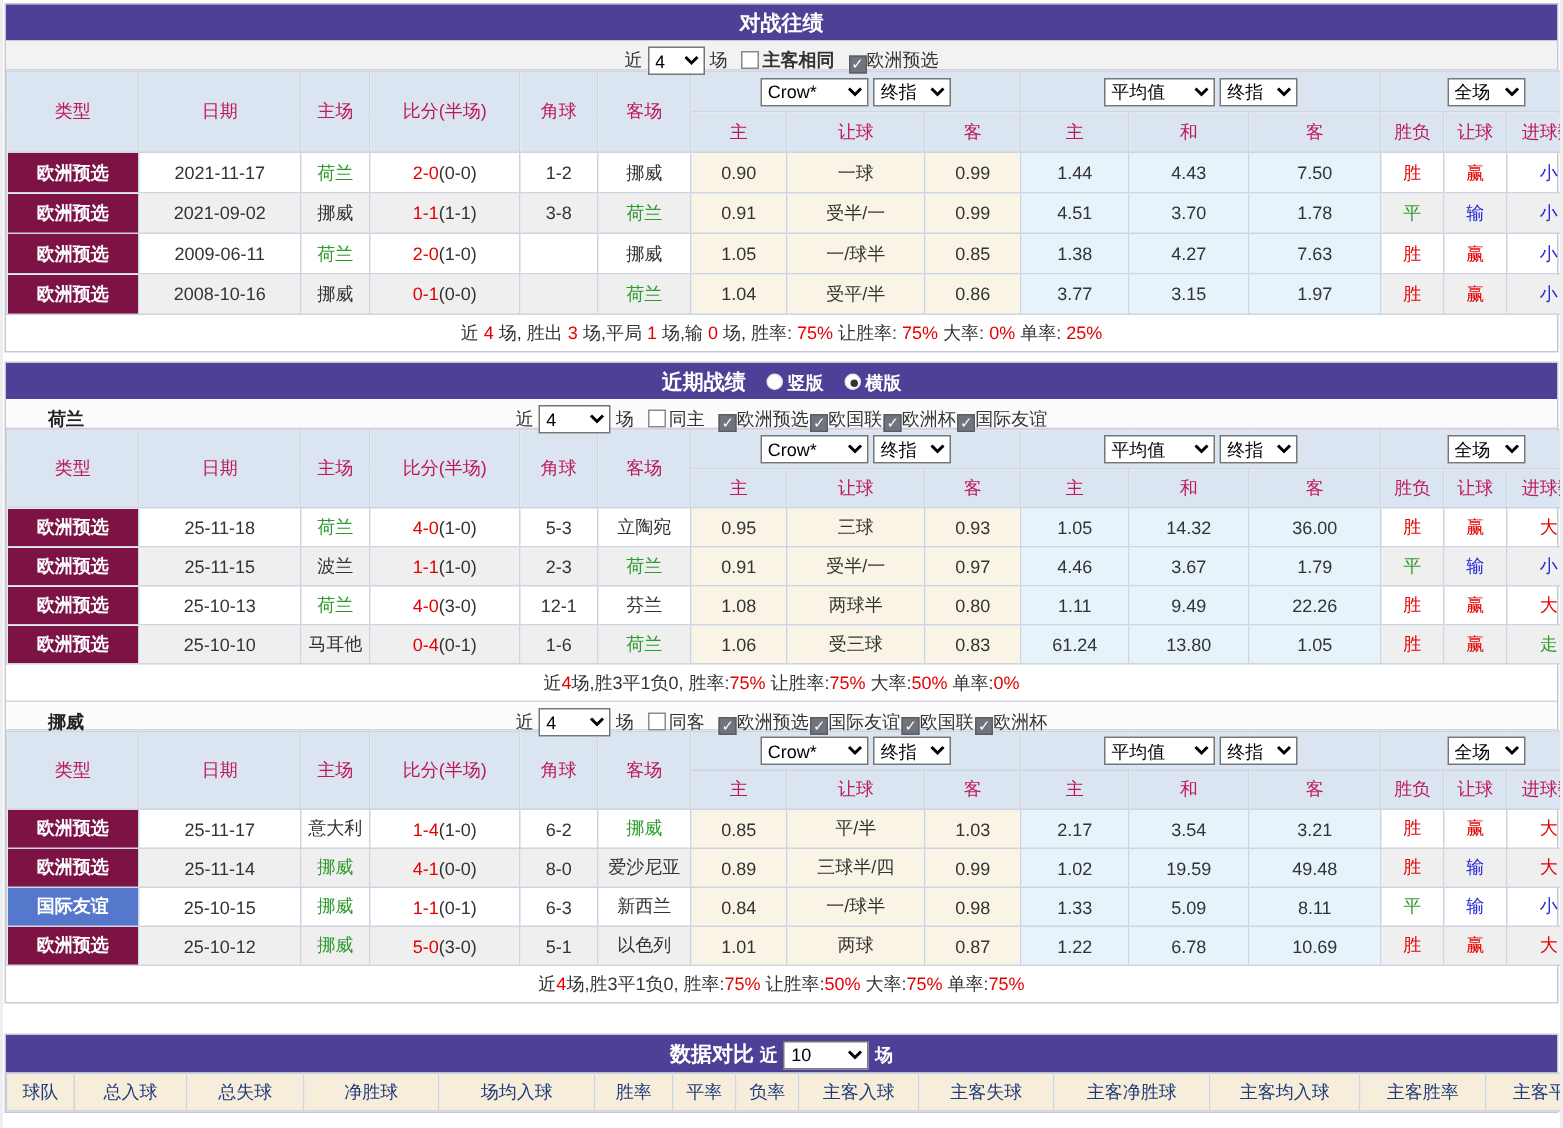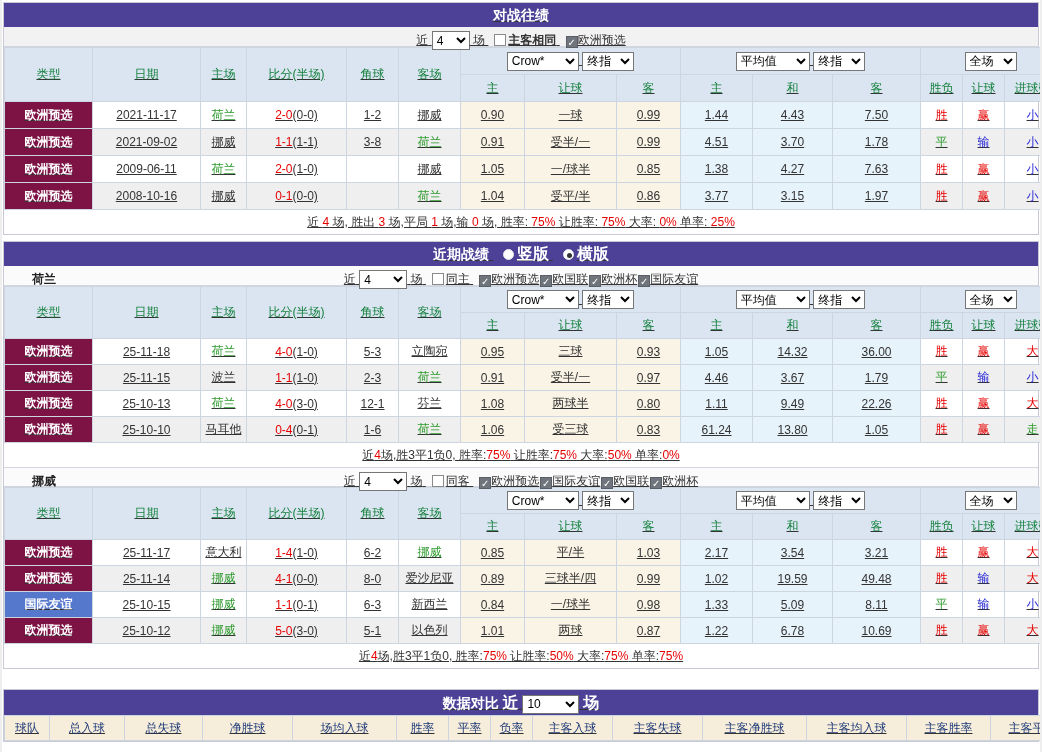--- a/index.html
+++ b/index.html
@@ -3,26 +3,26 @@
 <meta charset="utf-8">
 <style>
   * { margin:0; padding:0; box-sizing:border-box; }
   html,body { background:#fff; }
   body {
     width:1042px; height:752px; overflow:hidden;
     font-family:"Liberation Sans","DejaVu Sans",sans-serif;
     font-size:12px; color:#333;
     border-left:2px solid #eee; border-right:2px solid #eee;
   }
-  .section { margin:0 1px 6px 1px; border:1px solid #c9c9d6; background:#fff;text-decoration:underline; }
+  .section { margin:0 1px 6px 1px; border:1px solid #c9c9d6; background:#fff; }
   .bar {
     background:#4c4197; color:#fff; height:24px; line-height:24px;
     text-align:center; font-weight:bold; font-size:14px;
   }
-  .bar .small { font-weight:bold; font-size:16px; }
+  .bar .small { font-weight:bold; font-size:12px; }
   .ftr {
     height:20px; line-height:26px; background:#f2f2f2; text-align:center;
     position:relative; border-bottom:1px solid #d5d5e0;
   }
   .ftr.white { background:#fbfbfb; }
   .teamname { position:absolute; left:28px; top:0; font-weight:bold; color:#222; }
   select {
     font-size:12px; font-family:"Liberation Sans",sans-serif;
     border:1px solid #767676; background:#fff; height:19px; vertical-align:middle;
   }
@@ -44,21 +44,21 @@
   .rd.on::after {
     content:""; position:absolute; left:3px; top:3px; width:5px; height:5px;
     border-radius:50%; background:#333;
   }
   table.grid { width:100%; border-collapse:collapse; table-layout:fixed; }
   table.grid td {
     border:1px solid #cdd6e0; text-align:center; height:26px;
     overflow:hidden; white-space:nowrap;
   }
   table.s1t td { height:27px; }
-  td.hd { background:#dae5f1; color:#15803d; height:18px; }
+  td.hd { background:#dae5f1; color:#be185d; height:18px; }
   td.grp { background:#dae5f1; height:21px; padding:1px 0; }
   tr.alt td { background:#efefef; }
   td.cream { background:#faf4e6 !important; }
   td.lblu { background:#e7f3fb !important; }
   td.mlab { background:#7d1245 !important; color:#fff; font-weight:bold; }
   td.flab { background:#5577cc !important; color:#fff; font-weight:bold; }
   .grn { color:#2e9b2e; } .red { color:#e60000; } .blu { color:#2525d5; }
   .sumrow { height:24px; line-height:24px; text-align:center; color:#333; }
   .sumrow span:nth-child(even) { color:#e60000; }
   table.cmp td { height:24px; }

